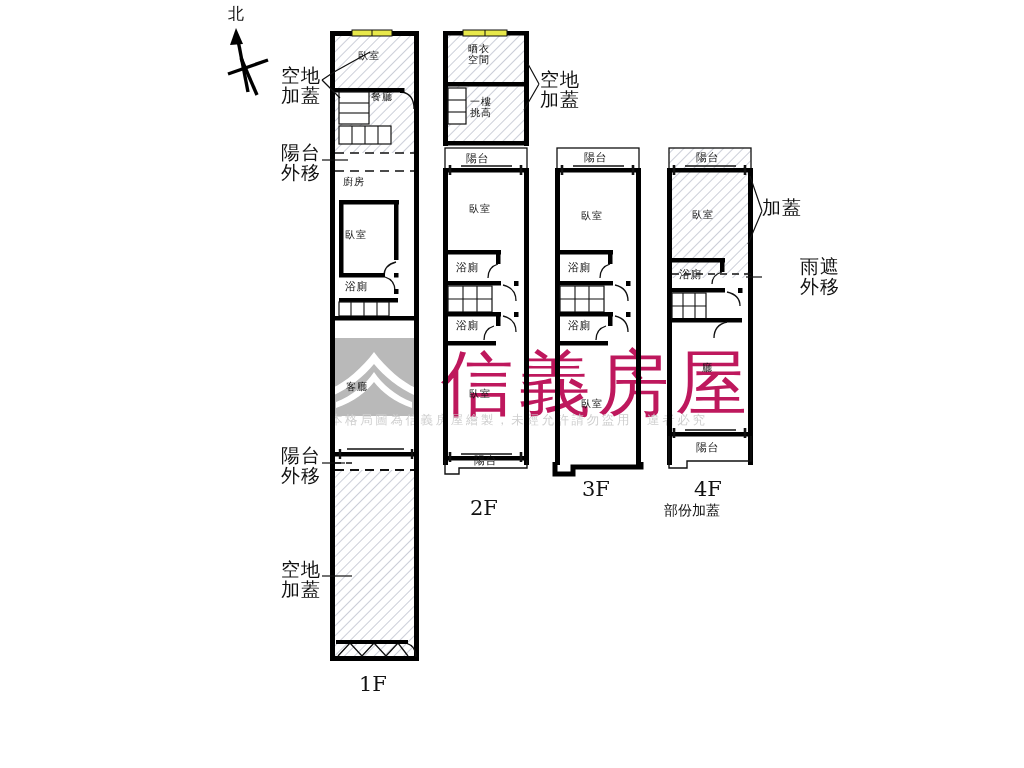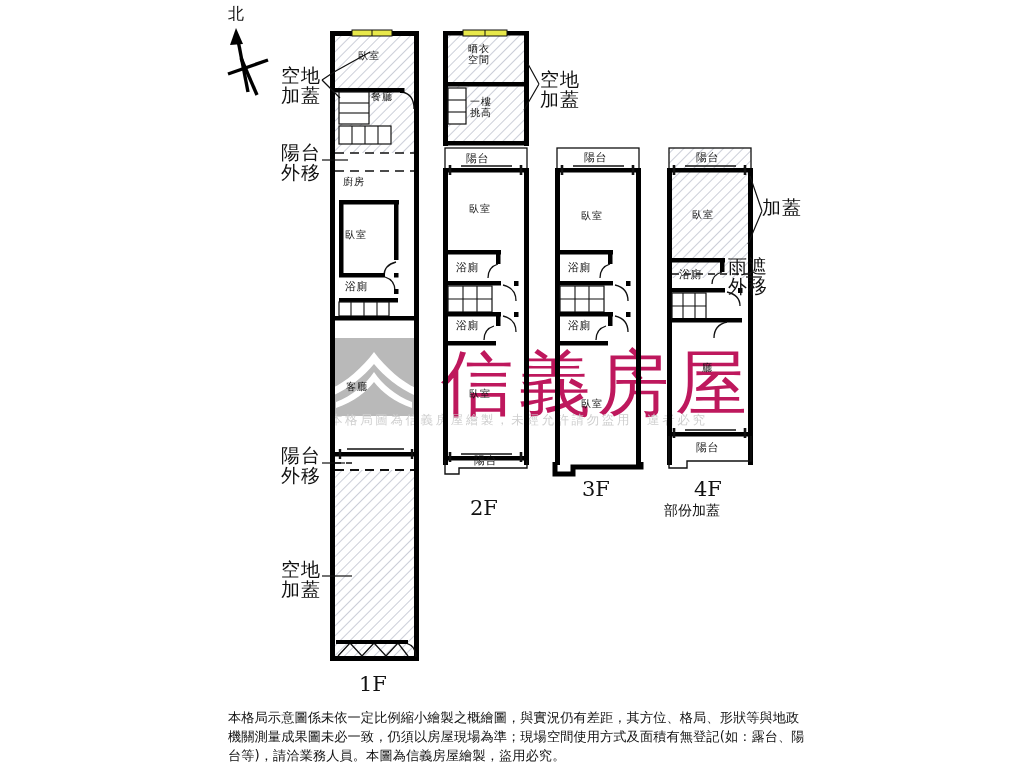--- a/index.html
+++ b/index.html
@@ -291,26 +291,25 @@
   <div class="lbl cjk smalllbl" style="left:568px;top:262px;">浴廁</div>
   <div class="lbl cjk smalllbl" style="left:568px;top:320px;">浴廁</div>
   <div class="lbl cjk roomlbl" style="left:581px;top:399px;">臥室</div>
 
   <div class="lbl cjk smalllbl" style="left:696px;top:152px;">陽台</div>
   <div class="lbl cjk roomlbl" style="left:692px;top:210px;">臥室</div>
   <div class="lbl cjk smalllbl" style="left:679px;top:269px;">浴廁</div>
   <div class="lbl cjk roomlbl" style="left:702px;top:363px;">廳</div>
   <div class="lbl cjk smalllbl" style="left:696px;top:442px;">陽台</div>
   <div class="lbl cjk sidelbl" style="left:762px;top:198px;">加蓋</div>
-  <div class="lbl cjk sidelbl" style="left:728px;top:257px;">雨遮
+  <div class="lbl cjk sidelbl" style="left:800px;top:257px;">雨遮
 外移</div>
 
   <div class="lbl cjk northlbl" style="left:228px;top:6px;">北</div>
 
   <div class="lbl floorlbl" style="left:359px;top:673px;">1F</div>
   <div class="lbl floorlbl" style="left:470px;top:478px;margin-top:19px;">2F</div>
   <div class="lbl floorlbl" style="left:582px;top:478px;">3F</div>
   <div class="lbl floorlbl" style="left:694px;top:478px;text-align:center;">4F</div>
   <div class="lbl cjk floorsub" style="left:664px;top:503px;">部份加蓋</div>
 
-  <div class="footer cjk">本格局示意圖係未依一定比例縮小繪製之概繪圖，與實況仍有差距，其方位、格局、形狀等與地政機關測量成果圖未必一致，仍須以房屋現場為準；現場空間使用方式及面積有無登記(如：露台、陽台等)，請洽業務人員。本圖為信義房屋繪製，盜用必究。</div>
 
 </div>
 
 </body></html>

